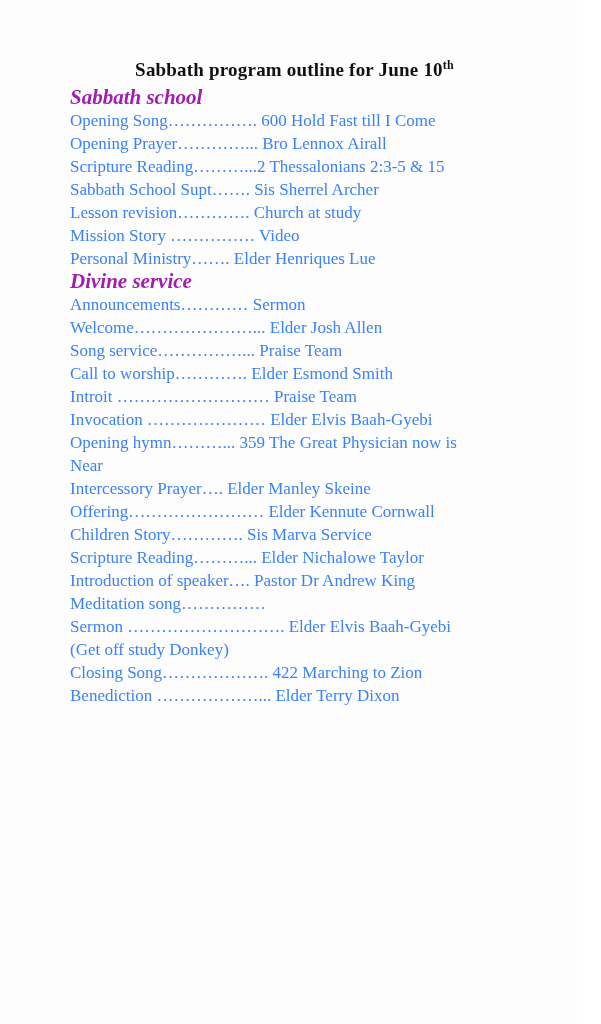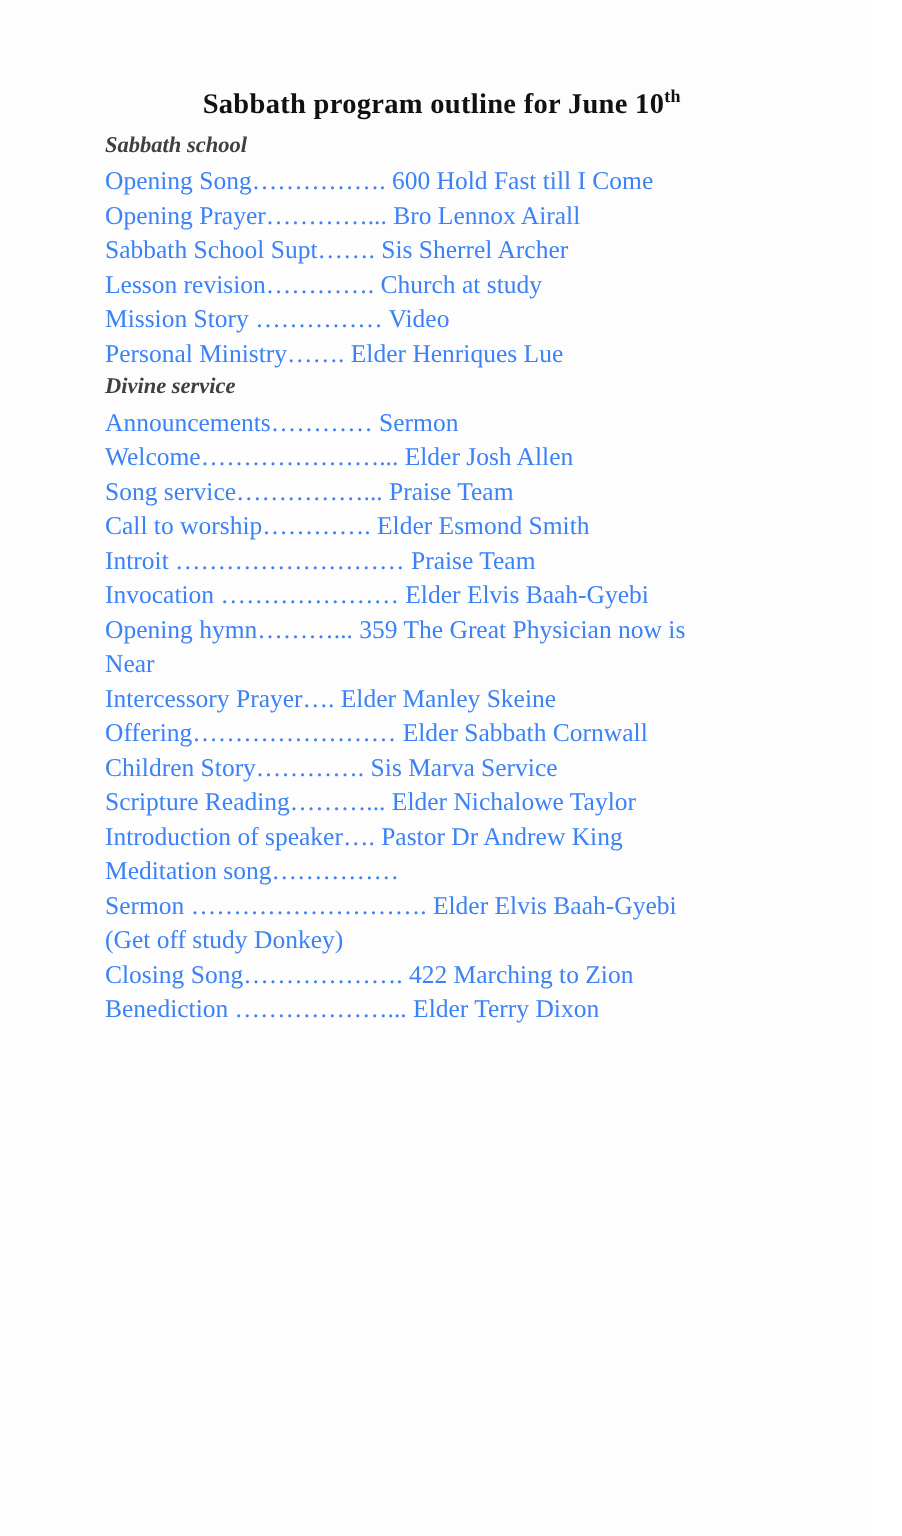--- a/index.html
+++ b/index.html
@@ -26,62 +26,63 @@
     line-height: 24px;
     color: #111111;
     letter-spacing: 0.2px;
   }
   .doc-title sup {
     font-size: 12px;
     line-height: 0;
   }
   .section-heading {
     margin: 0;
-    font-size: 15px;
+    font-size: 21px;
     font-weight: bold;
     font-style: italic;
     line-height: 23px;
-    color: #404040;
+    color: #a21caf;
   }
   .program-line {
     font-size: 17px;
     line-height: 23px;
     white-space: nowrap;
     color: #3b82f6;
   }
 </style>
 </head>
 <body>
 
 <div class="page">
 
   <h1 class="doc-title"><span>Sabbath program outline for June 10</span><sup>th</sup></h1>
 
   <div>
     <h2 class="section-heading">Sabbath school</h2>
     <div class="program-line">Opening Song……………. 600 Hold Fast till I Come</div>
     <div class="program-line">Opening Prayer…………... Bro Lennox Airall</div>
+    <div class="program-line">Scripture Reading………...2 Thessalonians 2:3-5 &amp; 15</div>
     <div class="program-line">Sabbath School Supt……. Sis Sherrel Archer</div>
     <div class="program-line">Lesson revision…………. Church at study</div>
     <div class="program-line">Mission Story …………… Video</div>
     <div class="program-line">Personal Ministry……. Elder Henriques Lue</div>
   </div>
 
   <div>
     <h2 class="section-heading">Divine service</h2>
     <div class="program-line">Announcements………… Sermon</div>
     <div class="program-line">Welcome…………………... Elder Josh Allen</div>
     <div class="program-line">Song service……………... Praise Team</div>
     <div class="program-line">Call to worship…………. Elder Esmond Smith</div>
     <div class="program-line">Introit ……………………… Praise Team</div>
     <div class="program-line">Invocation ………………… Elder Elvis Baah-Gyebi</div>
     <div class="program-line">Opening hymn………...  359 The Great Physician now is</div>
     <div class="program-line">Near</div>
     <div class="program-line">Intercessory Prayer…. Elder Manley Skeine</div>
-    <div class="program-line">Offering…………………… Elder Sabbath Cornwall</div>
+    <div class="program-line">Offering…………………… Elder Kennute Cornwall</div>
     <div class="program-line">Children Story…………. Sis Marva Service</div>
     <div class="program-line">Scripture Reading………... Elder Nichalowe Taylor</div>
     <div class="program-line">Introduction of speaker…. Pastor Dr Andrew King</div>
     <div class="program-line">Meditation song……………</div>
     <div class="program-line">Sermon ………………………. Elder Elvis Baah-Gyebi</div>
     <div class="program-line">(Get off study Donkey)</div>
     <div class="program-line">Closing Song………………. 422 Marching to Zion</div>
     <div class="program-line">Benediction ………………... Elder Terry Dixon</div>
   </div>
 

